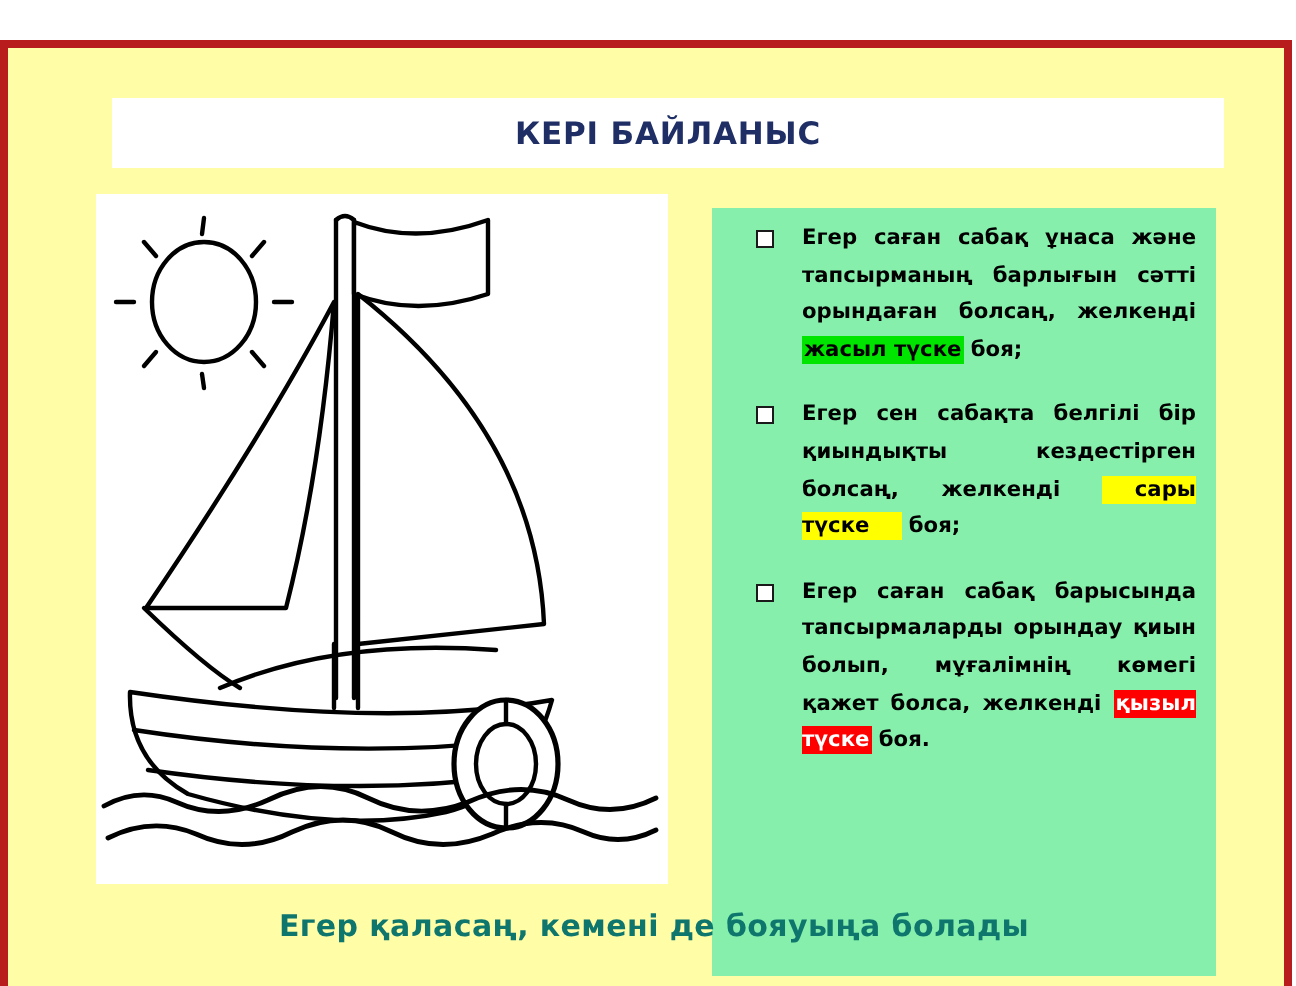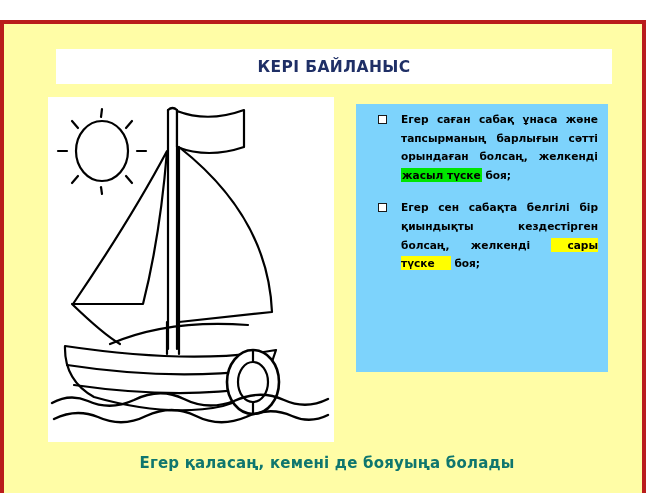--- a/index.html
+++ b/index.html
@@ -54,22 +54,22 @@
     display: block;
     width: 286px;
     height: 345px;
   }
   
   #text-panel {
     position: absolute;
     left: 352px;
     top: 80px;
     width: 252px;
-    height: 268px;
-    background: #7dd3fc;
+    height: 384px;
+    background: #86efac;
     padding: 6px 0 0 0;
     box-sizing: border-box;
   }
   .bullet-row {
     display: flex;
     align-items: flex-start;
     padding: 0 10px 0 22px;
     margin-bottom: 14px;
   }
   .bullet-box {
@@ -185,18 +185,22 @@
     <div class="bullet-row">
       <span class="bullet-box"></span>
       <div class="bullet-text"><span>Егер саған сабақ ұнаса және тапсырманың барлығын сәтті орындаған болсаң, желкенді </span><span class="hl-green">жасыл түске</span><span> боя;</span></div>
     </div>
 
     <div class="bullet-row">
       <span class="bullet-box"></span>
       <div class="bullet-text"><span>Егер сен сабақта белгілі бір қиындықты кездестірген болсаң, желкенді </span><span class="hl-yellow">сары түске</span><span> боя;</span></div>
     </div>
 
+    <div class="bullet-row">
+      <span class="bullet-box"></span>
+      <div class="bullet-text"><span>Егер саған сабақ барысында тапсырмаларды орындау қиын болып, мұғалімнің көмегі қажет болса, желкенді </span><span class="hl-red">қызыл түске</span><span> боя.</span></div>
+    </div>
 
   </div>
 
   <div id="caption">Егер қаласаң, кемені де бояуыңа болады</div>
 
 </div>
 
 </body></html>

